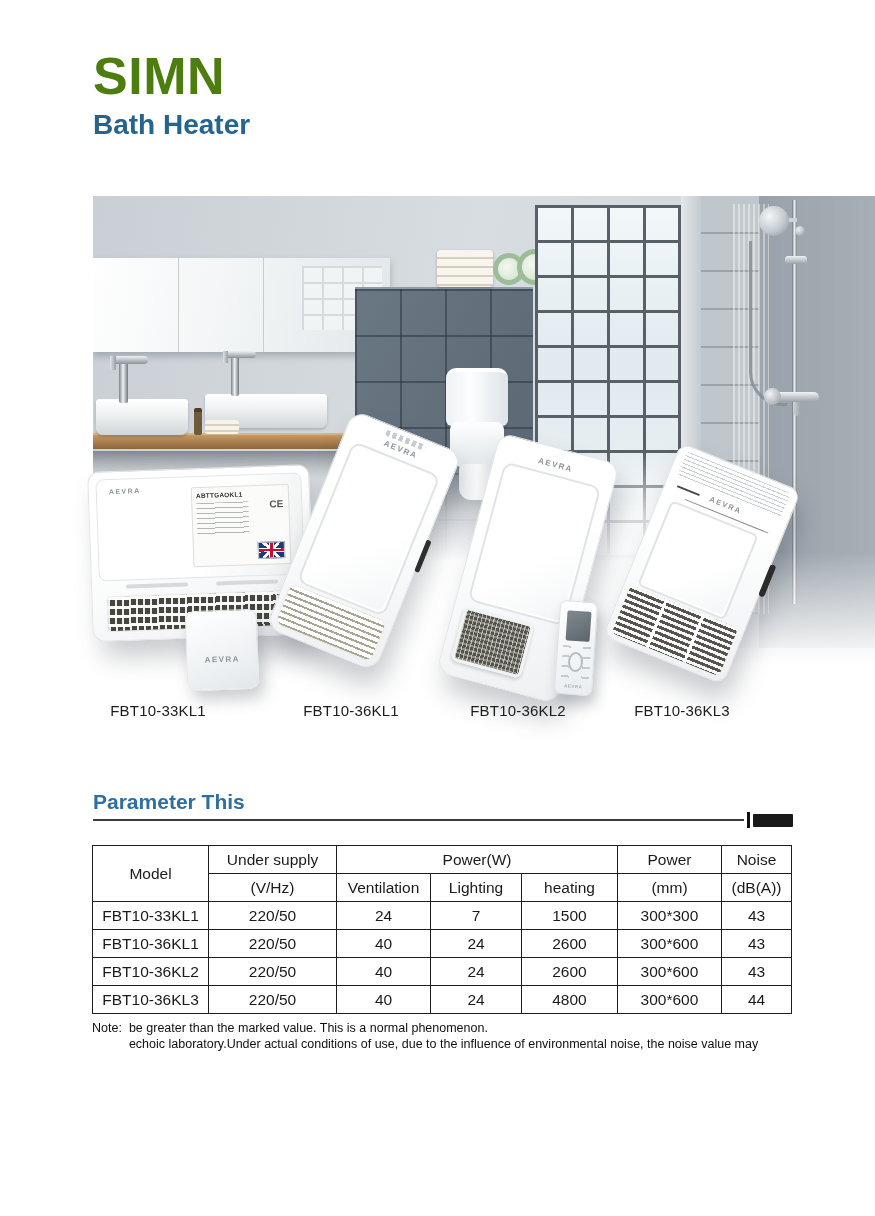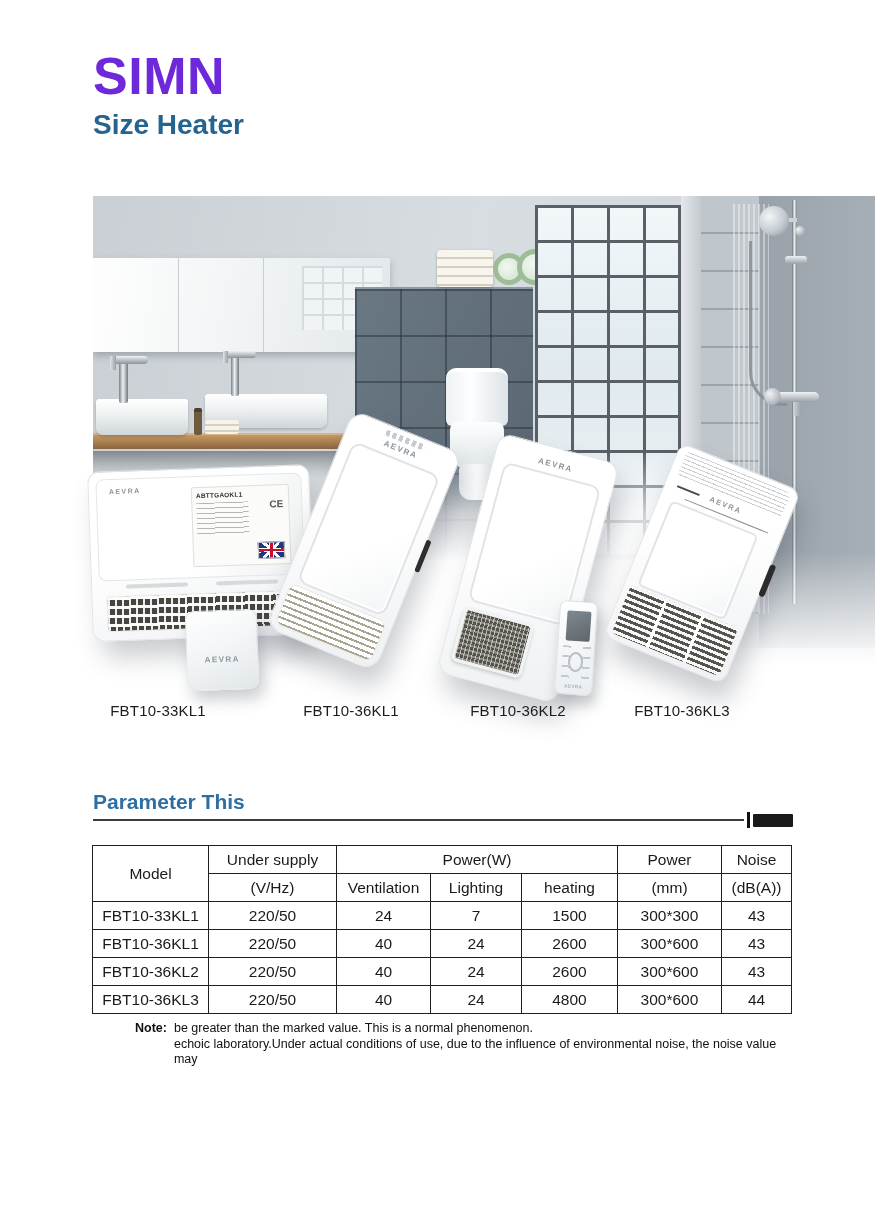--- a/index.html
+++ b/index.html
@@ -2,21 +2,21 @@
 <html><head>
 <meta charset="utf-8">
 <style>
   * { margin:0; padding:0; box-sizing:border-box; }
   html,body { background:#ffffff; }
   body { font-family:"Liberation Sans", sans-serif; }
   .page { position:relative; width:875px; height:1216px; background:#fff; overflow:hidden; }
 
   
   .brand-title { position:absolute; left:93px; top:50px; font-size:52px; font-weight:700;
-                 color:#6d28d9; letter-spacing:0.5px; line-height:1; }
+                 color:#4d7c0f; letter-spacing:0.5px; line-height:1; }
   .brand-sub   { position:absolute; left:93px; top:110px; font-size:28px; font-weight:700;
                  color:#24648f; line-height:1.1; }
 
   
   .photo { position:absolute; left:93px; top:196px; width:782px; height:494px; overflow:hidden;
            background:linear-gradient(100deg,#c9cfd4 0%,#d8dde1 45%,#cdd3d8 100%); }
   .photo > div { position:absolute; }
 
   .mirror { left:0; top:62px; width:297px; height:94px;
             background:linear-gradient(100deg,#fefefe 0%,#f0f3f4 55%,#e2e7ea 100%);
@@ -218,29 +218,29 @@
   .rule-block { position:absolute; left:753px; top:814px; width:40px; height:13px; background:#191919; border-radius:1px; }
 
   table.params { position:absolute; left:92px; top:845px; width:699px; border-collapse:collapse;
                  table-layout:fixed; font-size:15.5px; color:#1a1a1a; }
   table.params th, table.params td { border:1px solid #1f1f1f; font-weight:400; text-align:center;
                  height:28px; padding:0; vertical-align:middle; }
 
   
   .note { position:absolute; left:92px; top:1021px; width:690px; display:flex; gap:7px;
           font-size:12.5px; line-height:15.5px; color:#101010; }
-  .note-label { font-weight:700; white-space:nowrap;margin-left:43px; }
+  .note-label { font-weight:400; white-space:nowrap; }
 </style>
 </head>
 <body>
 
 <div class="page">
 
   <div class="brand-title">SIMN</div>
-  <div class="brand-sub">Size Heater</div>
+  <div class="brand-sub">Bath Heater</div>
 
   <div class="photo">
     <div class="mirror">
       <div class="mirror-seam" style="left:85px"></div>
       <div class="mirror-seam" style="left:170px"></div>
       <div class="mirror-reflect"></div>
     </div>
 
     <div class="tile-wall"></div>
     <div class="towel-stack"></div>

